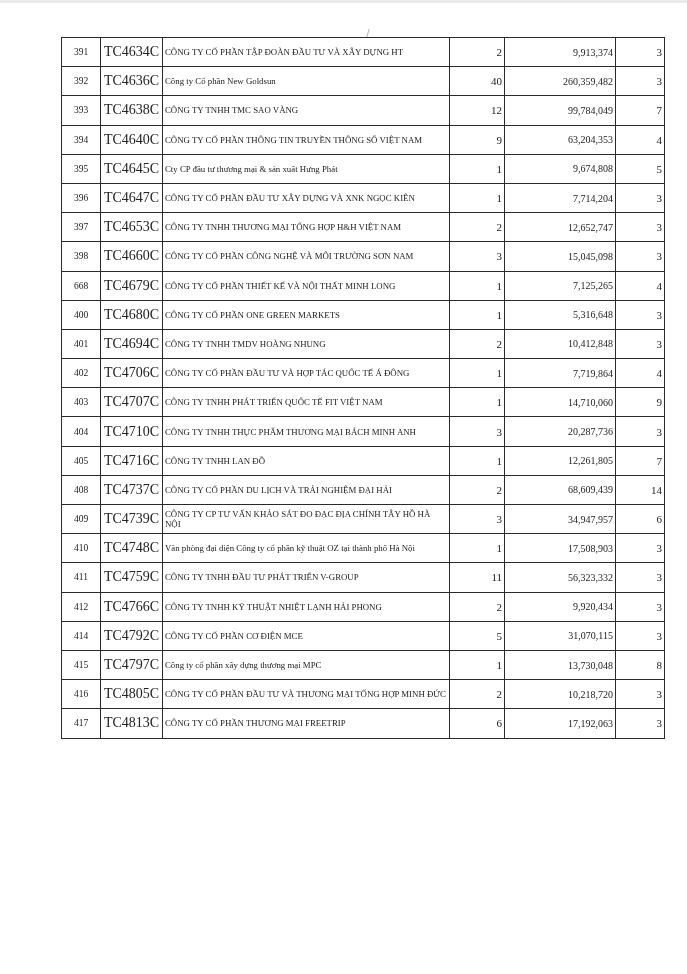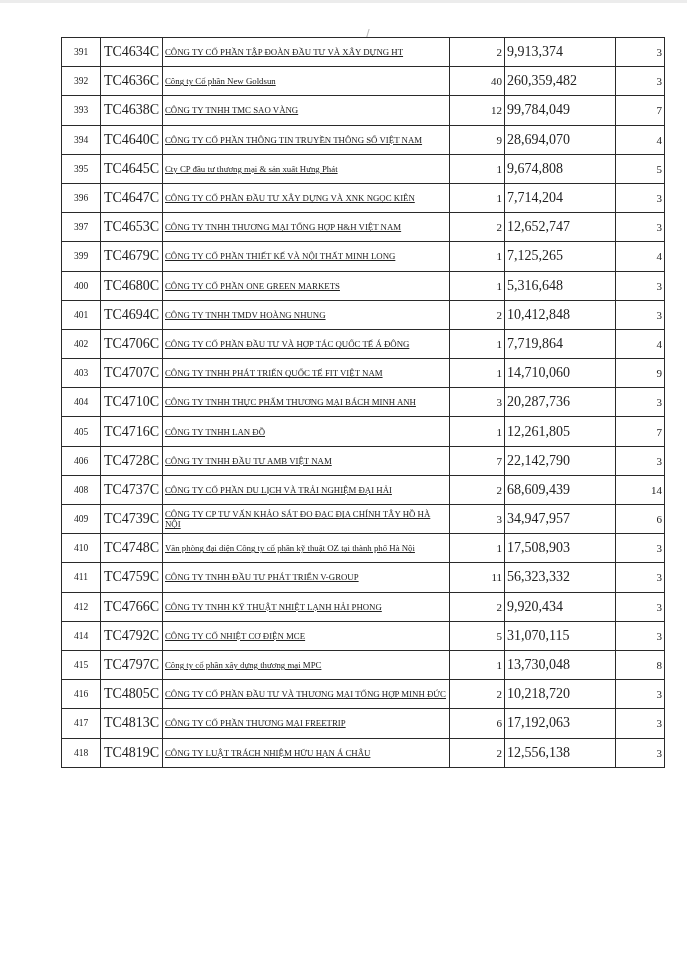--- a/index.html
+++ b/index.html
@@ -28,23 +28,23 @@
   }
   table.ledger td {
     border: 1px solid #2a2a2a;
     height: 28.2px;
     padding: 0 2px;
     vertical-align: middle;
     overflow: hidden;
   }
   td.c-stt { width: 34px; text-align: center; font-size: 9.5px; }
   td.c-code { width: 57px; text-align: center; font-size: 14px; font-family: Liberation Serif, serif; }
-  td.c-name { width: 282px; text-align: left; font-size: 8.8px; line-height: 10px; padding-left: 2px; text-decoration: underline; }
+  td.c-name { width: 282px; text-align: left; font-size: 8.8px; line-height: 10px; padding-left: 2px; }
   td.c-count { width: 50px; text-align: right; font-size: 11px; padding-right: 1px; }
-  td.c-amount { width: 106px; text-align: left; font-size: 14px; padding-right: 1px; }
+  td.c-amount { width: 106px; text-align: right; font-size: 10px; padding-right: 1px; }
   td.c-last { width: 44px; text-align: right; font-size: 11px; padding-right: 1px; }
 </style>
 </head>
 <body>
 
 <div class="topbar"></div>
 <div class="slash-mark">/</div>
 
 <table class="ledger">
   <tbody id="ledger-body">
@@ -70,21 +70,21 @@
         <td class="c-name">CÔNG TY TNHH TMC SAO VÀNG</td>
         <td class="c-count">12</td>
         <td class="c-amount">99,784,049</td>
         <td class="c-last">7</td>
       </tr>
       <tr>
         <td class="c-stt">394</td>
         <td class="c-code">TC4640C</td>
         <td class="c-name">CÔNG TY CỔ PHẦN THÔNG TIN TRUYỀN THÔNG SỐ VIỆT NAM</td>
         <td class="c-count">9</td>
-        <td class="c-amount">28,694,070</td>
+        <td class="c-amount">63,204,353</td>
         <td class="c-last">4</td>
       </tr>
       <tr>
         <td class="c-stt">395</td>
         <td class="c-code">TC4645C</td>
         <td class="c-name">Cty CP đầu tư thương mại &amp; sản xuất Hưng Phát</td>
         <td class="c-count">1</td>
         <td class="c-amount">9,674,808</td>
         <td class="c-last">5</td>
       </tr>
@@ -98,21 +98,29 @@
       </tr>
       <tr>
         <td class="c-stt">397</td>
         <td class="c-code">TC4653C</td>
         <td class="c-name">CÔNG TY TNHH THƯƠNG MẠI TỔNG HỢP H&amp;H VIỆT NAM</td>
         <td class="c-count">2</td>
         <td class="c-amount">12,652,747</td>
         <td class="c-last">3</td>
       </tr>
       <tr>
-        <td class="c-stt">399</td>
+        <td class="c-stt">398</td>
+        <td class="c-code">TC4660C</td>
+        <td class="c-name">CÔNG TY CỔ PHẦN CÔNG NGHỆ VÀ MÔI TRƯỜNG SƠN NAM</td>
+        <td class="c-count">3</td>
+        <td class="c-amount">15,045,098</td>
+        <td class="c-last">3</td>
+      </tr>
+      <tr>
+        <td class="c-stt">668</td>
         <td class="c-code">TC4679C</td>
         <td class="c-name">CÔNG TY CỔ PHẦN THIẾT KẾ VÀ NỘI THẤT MINH LONG</td>
         <td class="c-count">1</td>
         <td class="c-amount">7,125,265</td>
         <td class="c-last">4</td>
       </tr>
       <tr>
         <td class="c-stt">400</td>
         <td class="c-code">TC4680C</td>
         <td class="c-name">CÔNG TY CỔ PHẦN ONE GREEN MARKETS</td>
@@ -152,28 +160,20 @@
         <td class="c-amount">20,287,736</td>
         <td class="c-last">3</td>
       </tr>
       <tr>
         <td class="c-stt">405</td>
         <td class="c-code">TC4716C</td>
         <td class="c-name">CÔNG TY TNHH LAN ĐỒ</td>
         <td class="c-count">1</td>
         <td class="c-amount">12,261,805</td>
         <td class="c-last">7</td>
-      </tr>
-      <tr>
-        <td class="c-stt">406</td>
-        <td class="c-code">TC4728C</td>
-        <td class="c-name">CÔNG TY TNHH ĐẦU TƯ AMB VIỆT NAM</td>
-        <td class="c-count">7</td>
-        <td class="c-amount">22,142,790</td>
-        <td class="c-last">3</td>
       </tr>
       <tr>
         <td class="c-stt">408</td>
         <td class="c-code">TC4737C</td>
         <td class="c-name">CÔNG TY CỔ PHẦN DU LỊCH VÀ TRẢI NGHIỆM ĐẠI HẢI</td>
         <td class="c-count">2</td>
         <td class="c-amount">68,609,439</td>
         <td class="c-last">14</td>
       </tr>
       <tr>
@@ -204,21 +204,21 @@
         <td class="c-stt">412</td>
         <td class="c-code">TC4766C</td>
         <td class="c-name">CÔNG TY TNHH KỸ THUẬT NHIỆT LẠNH HẢI PHONG</td>
         <td class="c-count">2</td>
         <td class="c-amount">9,920,434</td>
         <td class="c-last">3</td>
       </tr>
       <tr>
         <td class="c-stt">414</td>
         <td class="c-code">TC4792C</td>
-        <td class="c-name">CÔNG TY CỔ NHIỆT CƠ ĐIỆN MCE</td>
+        <td class="c-name">CÔNG TY CỔ PHẦN CƠ ĐIỆN MCE</td>
         <td class="c-count">5</td>
         <td class="c-amount">31,070,115</td>
         <td class="c-last">3</td>
       </tr>
       <tr>
         <td class="c-stt">415</td>
         <td class="c-code">TC4797C</td>
         <td class="c-name">Công ty cổ phần xây dựng thương mại MPC</td>
         <td class="c-count">1</td>
         <td class="c-amount">13,730,048</td>
@@ -233,22 +233,14 @@
         <td class="c-last">3</td>
       </tr>
       <tr>
         <td class="c-stt">417</td>
         <td class="c-code">TC4813C</td>
         <td class="c-name">CÔNG TY CỔ PHẦN THƯƠNG MẠI FREETRIP</td>
         <td class="c-count">6</td>
         <td class="c-amount">17,192,063</td>
         <td class="c-last">3</td>
       </tr>
-      <tr>
-        <td class="c-stt">418</td>
-        <td class="c-code">TC4819C</td>
-        <td class="c-name">CÔNG TY LUẬT TRÁCH NHIỆM HỮU HẠN Á CHÂU</td>
-        <td class="c-count">2</td>
-        <td class="c-amount">12,556,138</td>
-        <td class="c-last">3</td>
-      </tr>
     </tbody>
 </table>
 
 </body></html>

